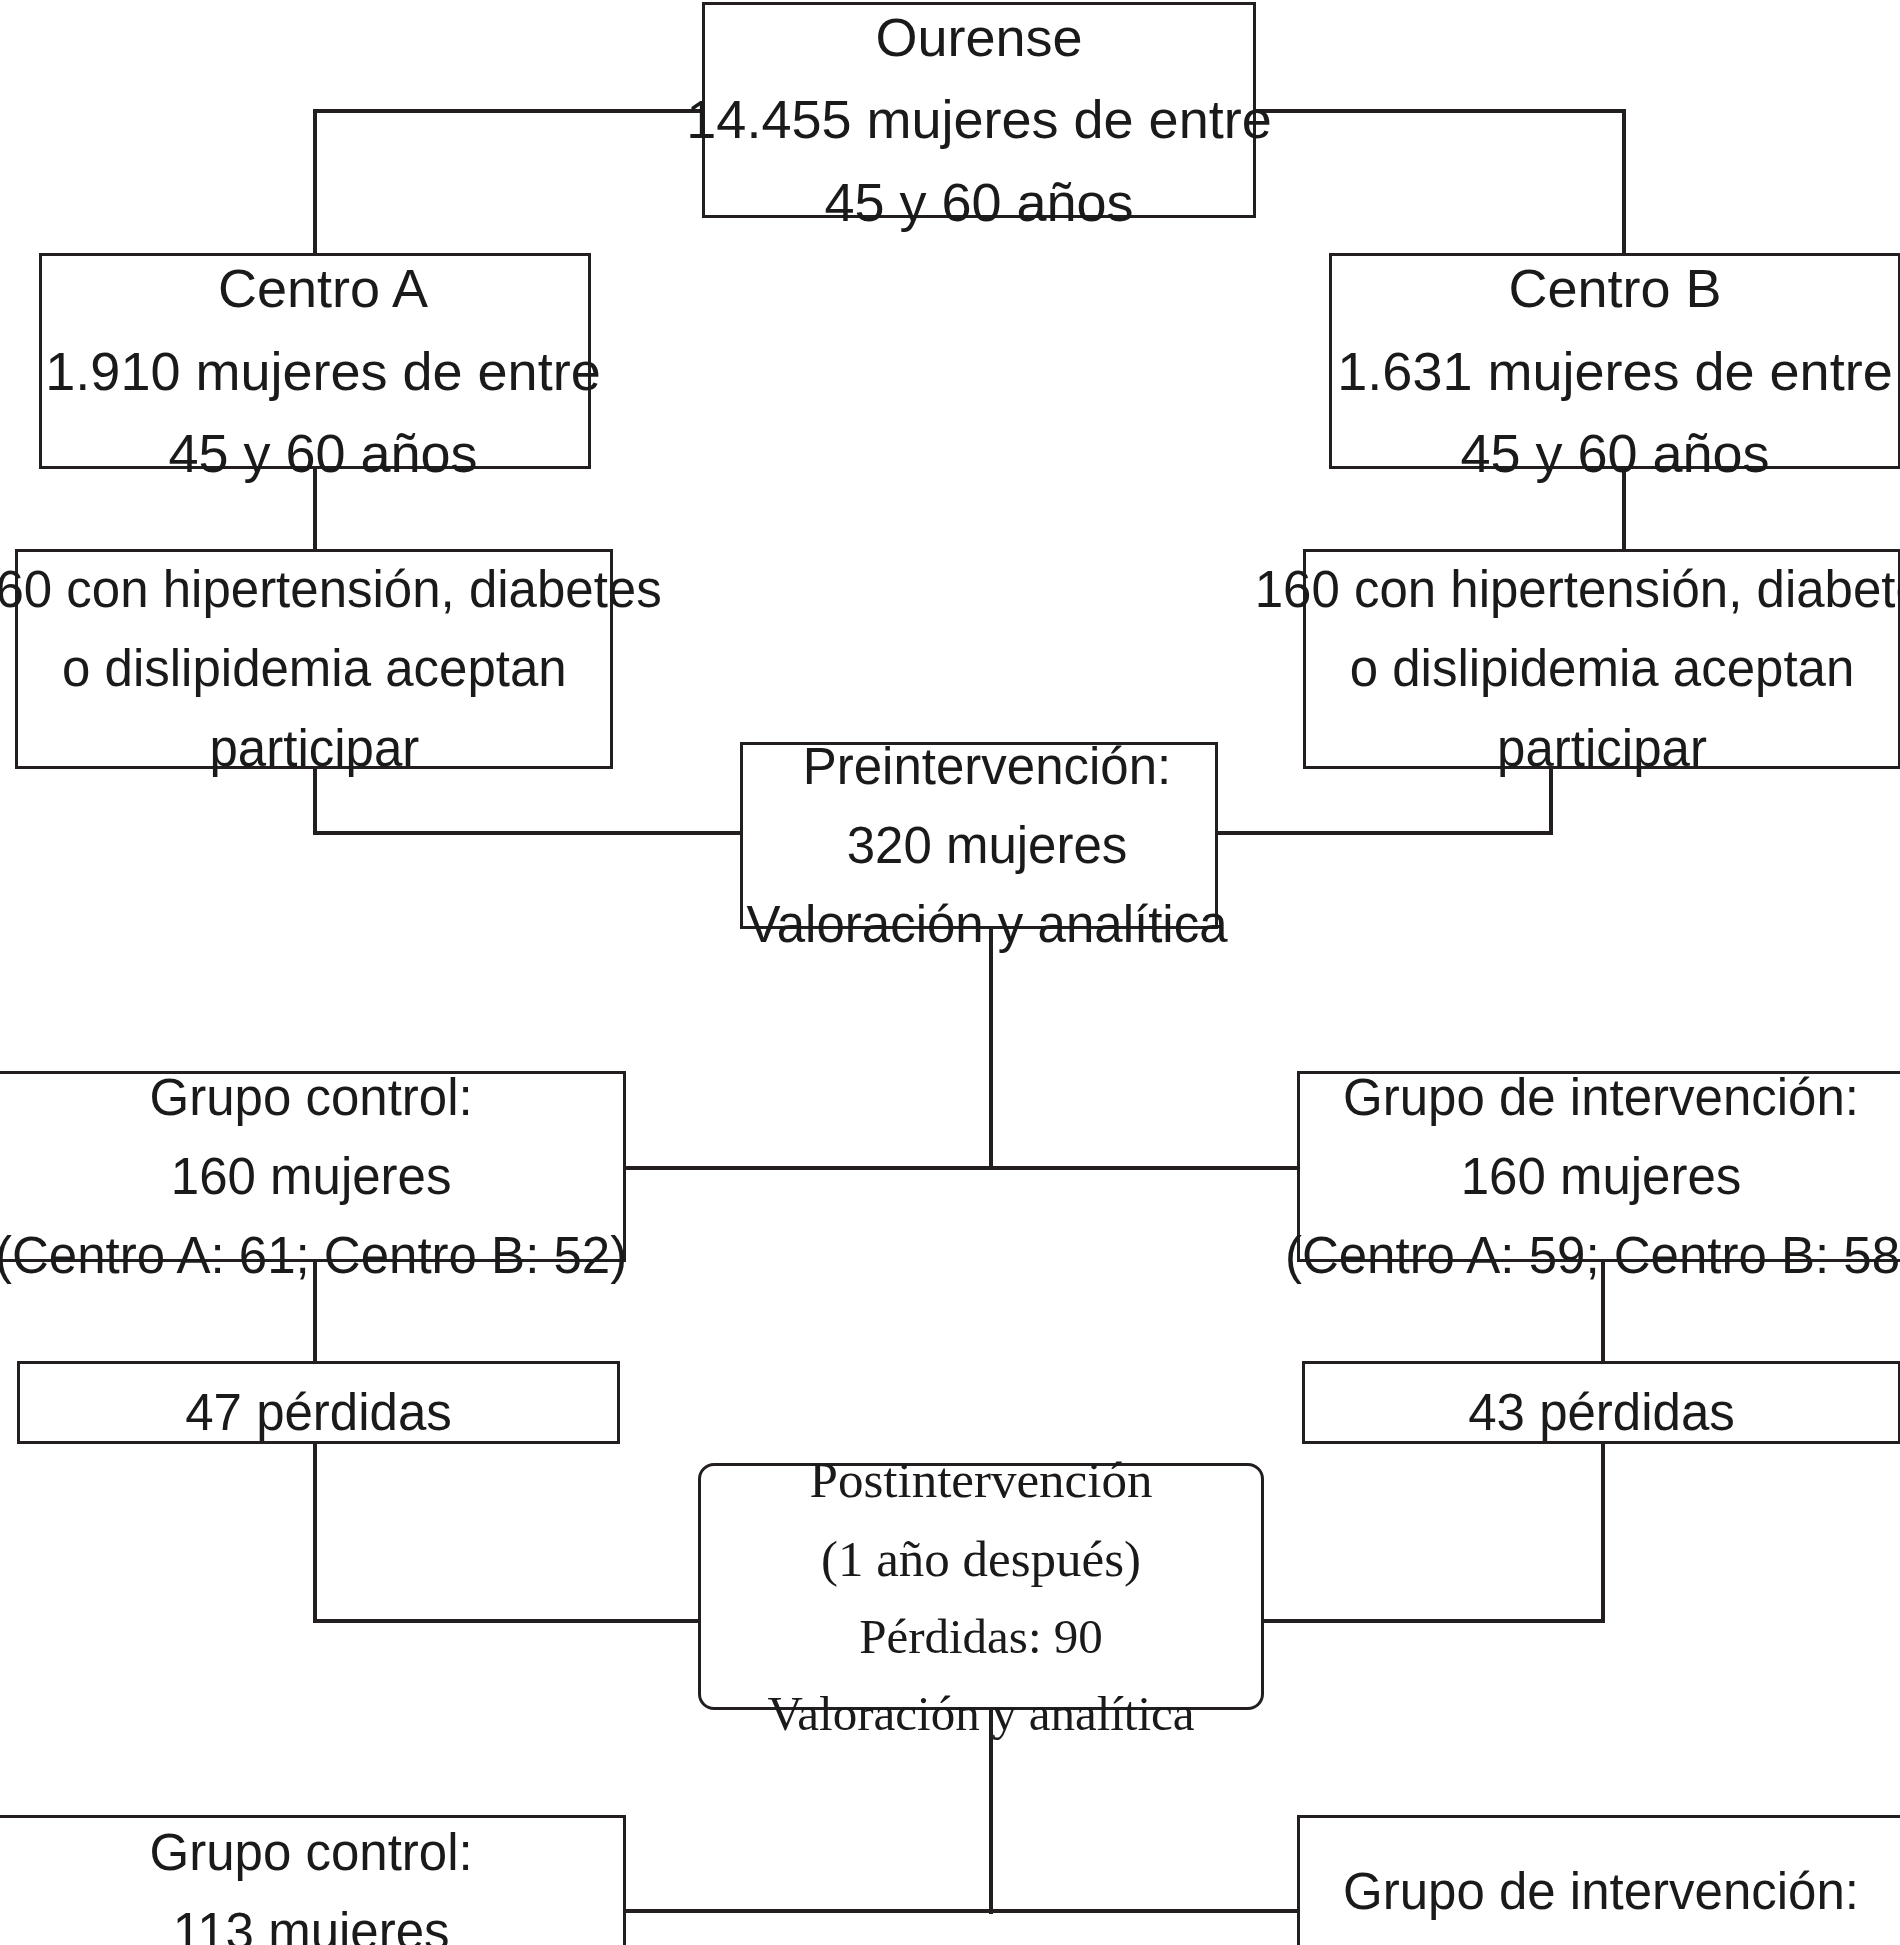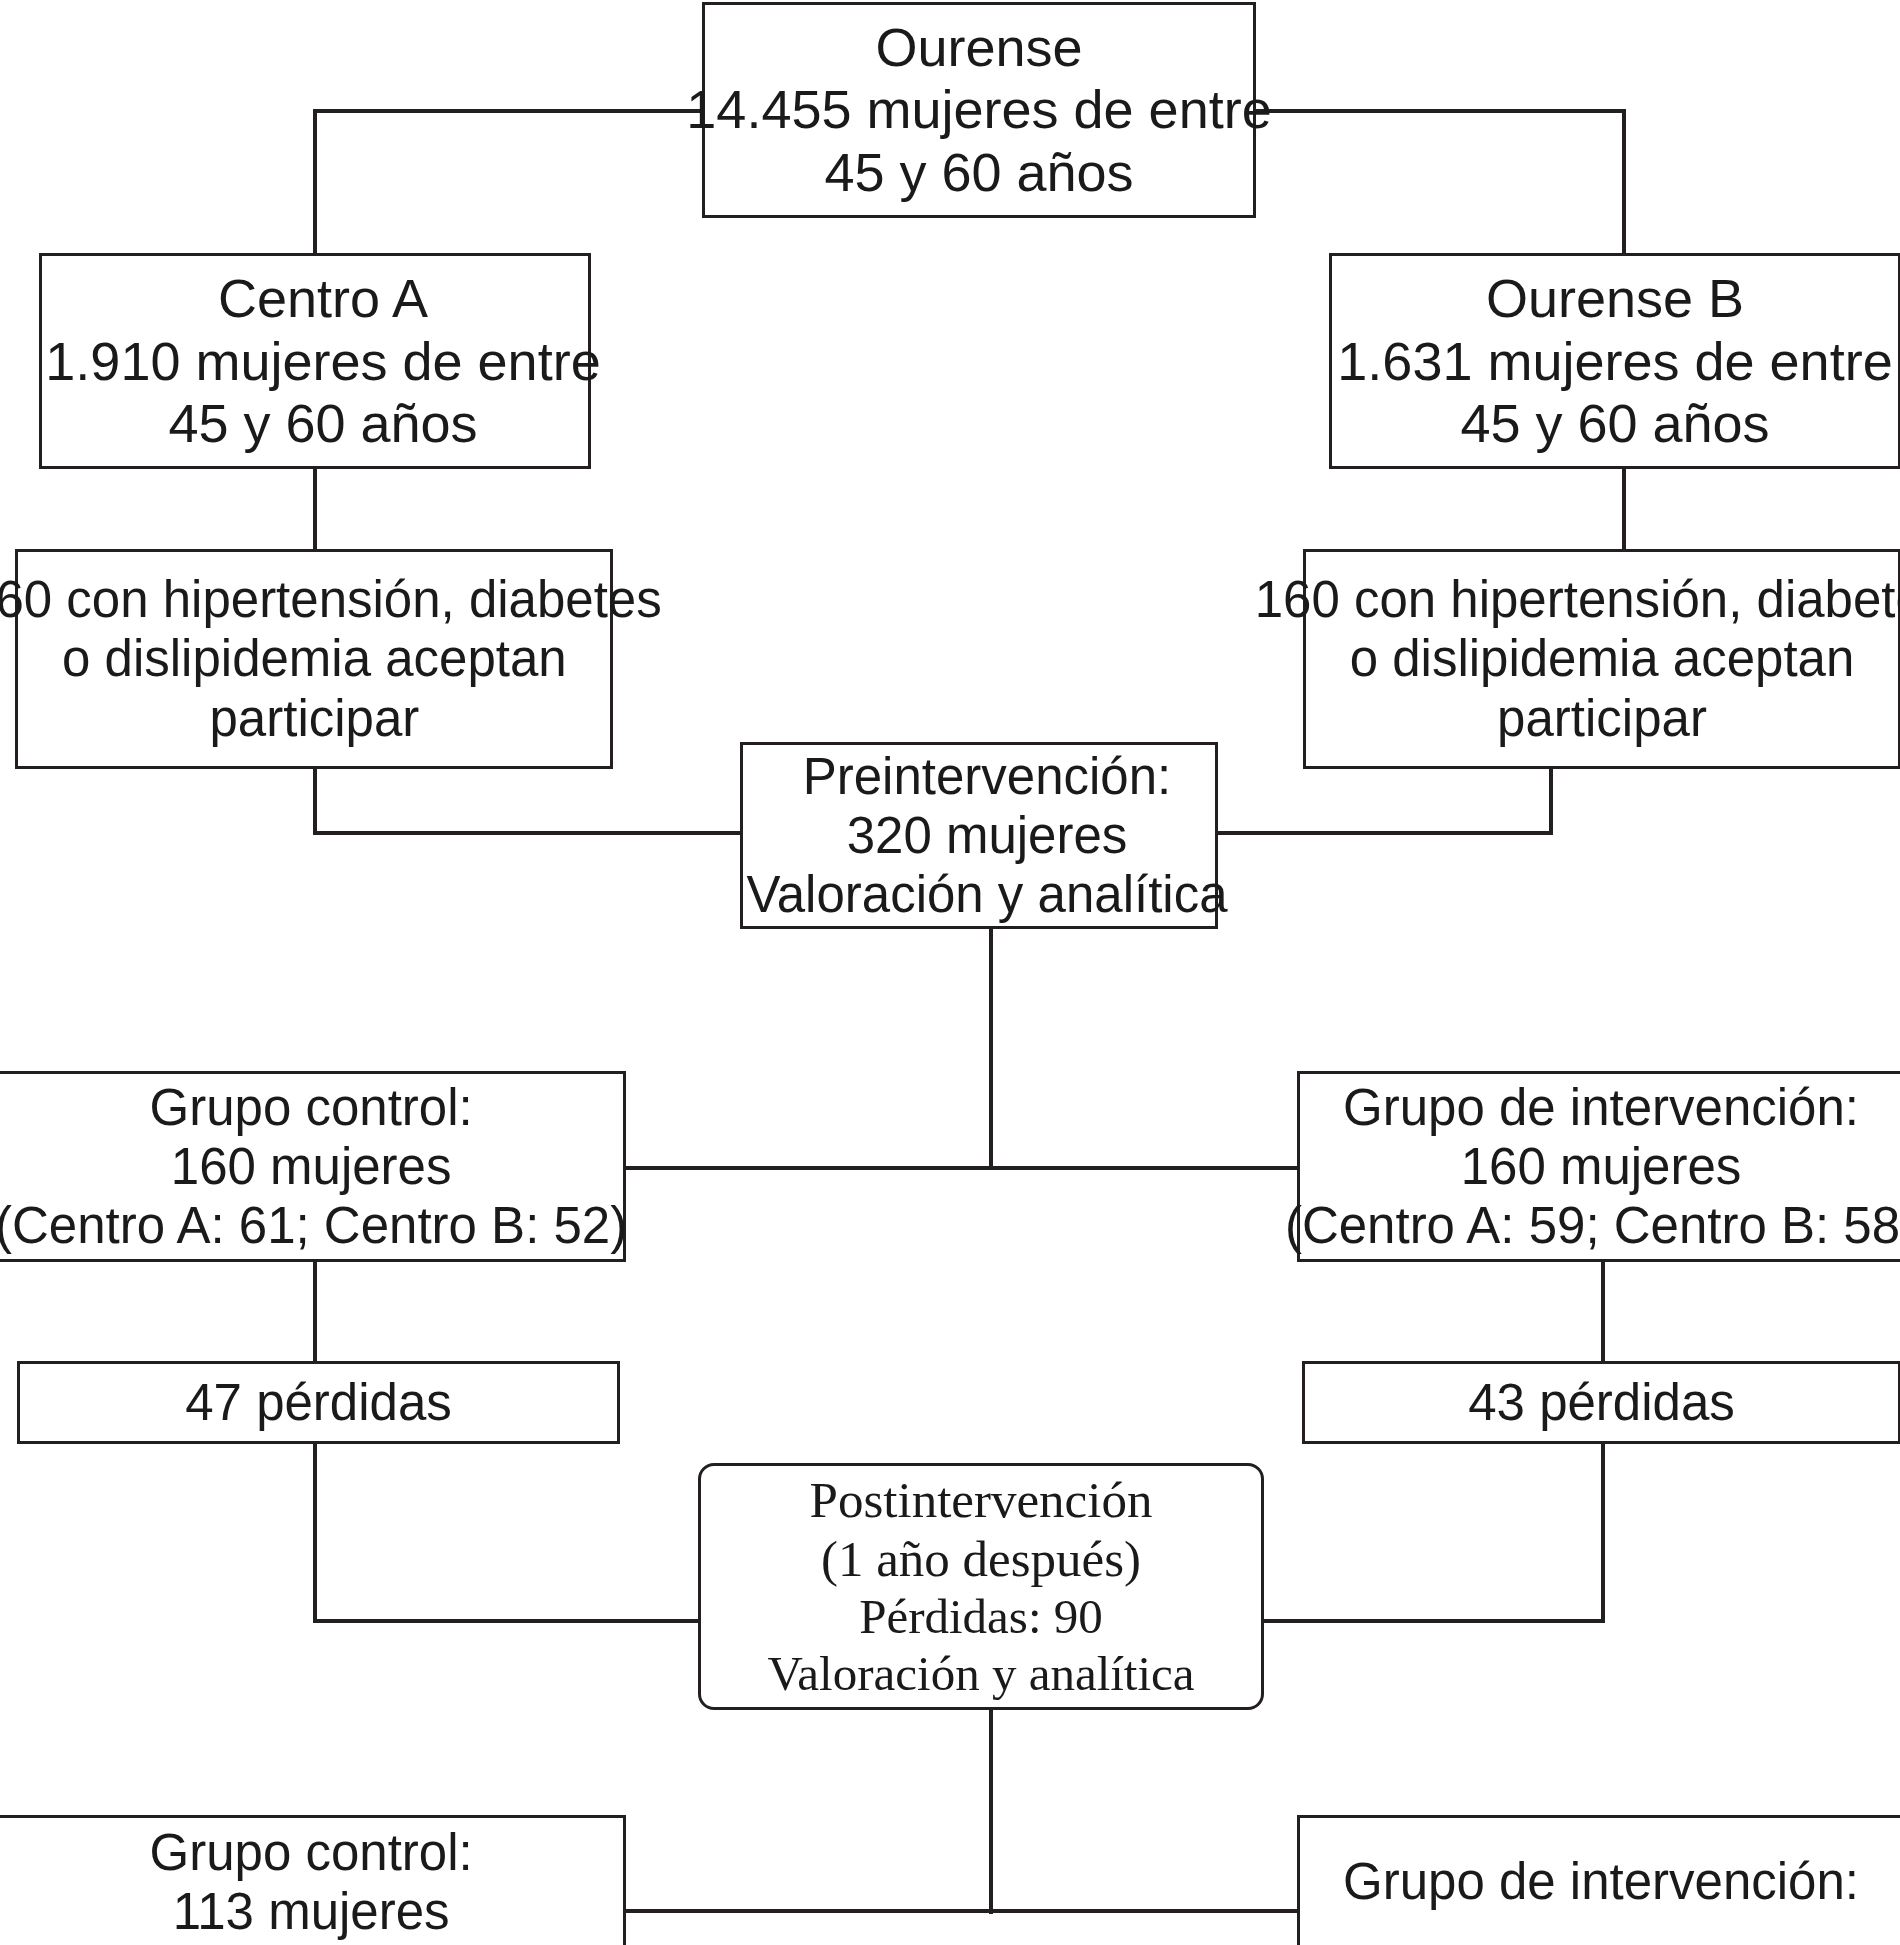--- a/index.html
+++ b/index.html
@@ -37,20 +37,21 @@
     align-items: center;
     justify-content: center;
     text-align: center;
     line-height: 1.16;
     z-index: 5;
   }
   .node.rounded { border-radius: 16px; font-family: Liberation Serif, serif; }
   .node .ln {
     display: block;
     white-space: nowrap;
+    margin-top: 20px;
   }
   .f70 { font-size: 54px; }
   .f66 { font-size: 51px; }
   .f64 { font-size: 49px; }
 </style>
 </head>
 <body>
 
 <div id="stage">
 
@@ -92,21 +93,21 @@
     <span class="ln f70">45 y 60 años</span>
   </div>
 
   <div class="node" style="left:39px; top:253px; width:552px; height:216px;padding-left:16px;">
     <span class="ln f70">Centro A</span>
     <span class="ln f70">1.910 mujeres de entre</span>
     <span class="ln f70">45 y 60 años</span>
   </div>
 
   <div class="node" style="left:1329px; top:253px; width:572px; height:216px;">
-    <span class="ln f70">Ourense B</span>
+    <span class="ln f70">Centro B</span>
     <span class="ln f70">1.631 mujeres de entre</span>
     <span class="ln f70">45 y 60 años</span>
   </div>
 
   <div class="node" style="left:15.4px; top:549px; width:598px; height:220px;">
     <span class="ln f66">160 con hipertensión, diabetes</span>
     <span class="ln f66">o dislipidemia aceptan</span>
     <span class="ln f66">participar</span>
   </div>
 

